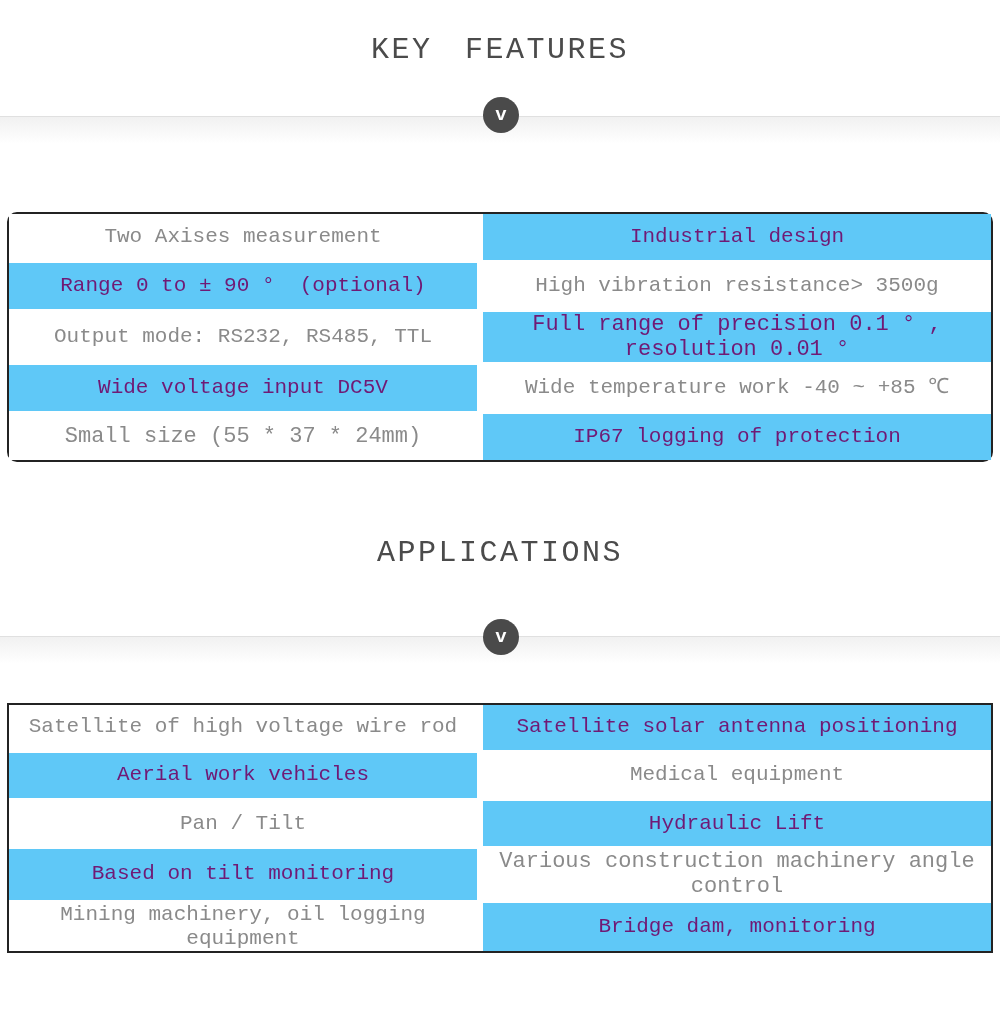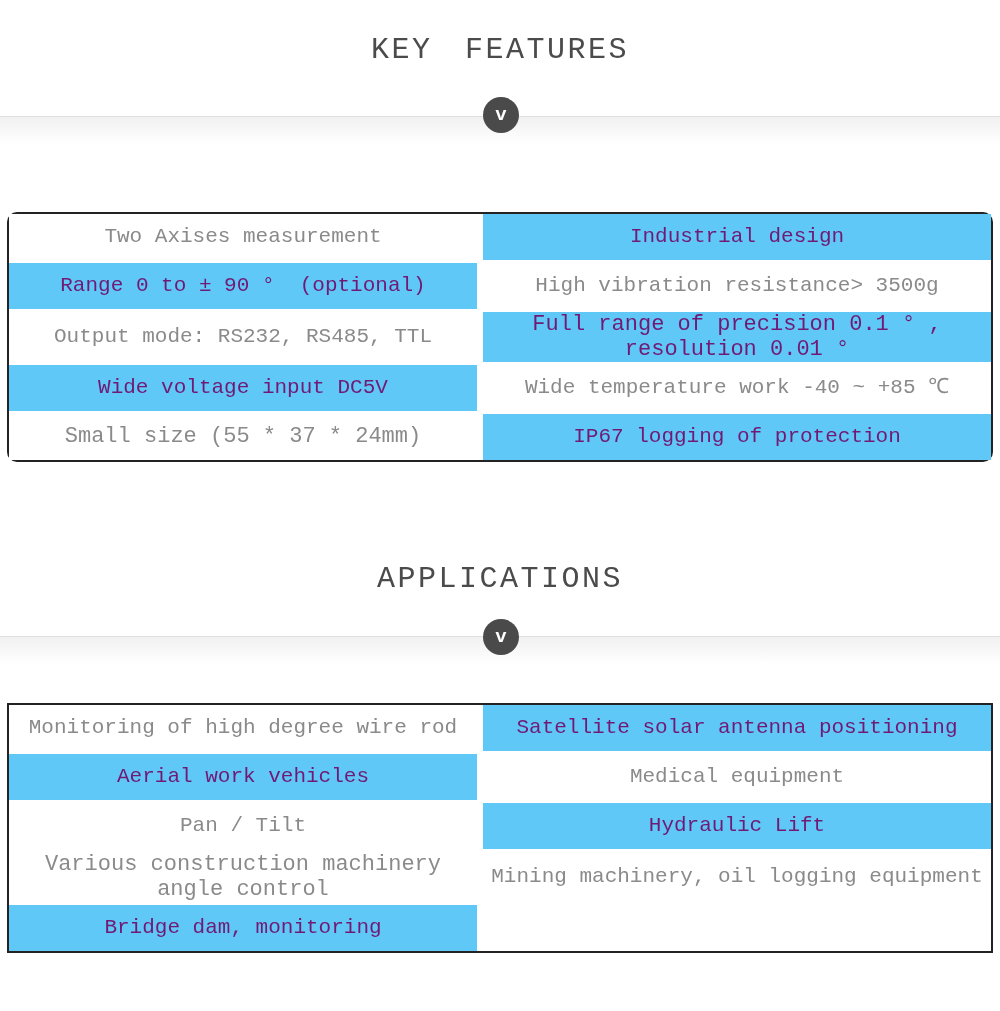--- a/index.html
+++ b/index.html
@@ -14,21 +14,21 @@
   .section-title{
     position:absolute;left:0;width:1000px;
     text-align:center;
     font-size:30px;
     letter-spacing:2.5px;
     word-spacing:12px;
     color:#4b4b4b;
     font-weight:400;
   }
   #title-1{top:33px;}
-  #title-2{top:562px;}
+  #title-2{top:536px;}
   
   .divider{
     position:absolute;left:0;width:1000px;height:27px;
     border-top:1px solid #e0e0e0;
     background:linear-gradient(#f1f1f1,#ffffff);
   }
   #divider-1{top:116px;}
   #divider-2{top:636px;}
   .chevron-circle{
     position:absolute;left:483px;width:36px;height:36px;
@@ -100,28 +100,29 @@
     <div class="cell" data-variant="blue">IP67 logging of protection</div>
   </div>
 
   <div class="section-title" id="title-2">APPLICATIONS</div>
 
   <div class="divider" id="divider-2"></div>
 
   <div class="chevron-circle" id="chevron-2">v</div>
 
   <div class="spec-table" id="table-2">
-    <div class="cell" data-variant="white">Monitoring of high degree wire rod</div>
+    <div class="cell" data-variant="white">Satellite of high voltage wire rod</div>
     <div class="cell" data-variant="blue">Satellite solar antenna positioning</div>
 
     <div class="cell" data-variant="blue">Aerial work vehicles</div>
     <div class="cell" data-variant="white">Medical equipment</div>
 
     <div class="cell" data-variant="white">Pan / Tilt</div>
     <div class="cell" data-variant="blue">Hydraulic Lift</div>
 
+    <div class="cell" data-variant="blue">Based on tilt monitoring</div>
     <div class="cell" data-variant="white-sm">Various construction machinery angle control</div>
 
     <div class="cell" data-variant="white">Mining machinery, oil logging equipment</div>
     <div class="cell" data-variant="blue">Bridge dam, monitoring</div>
   </div>
 
 </div>
 
 </body></html>

